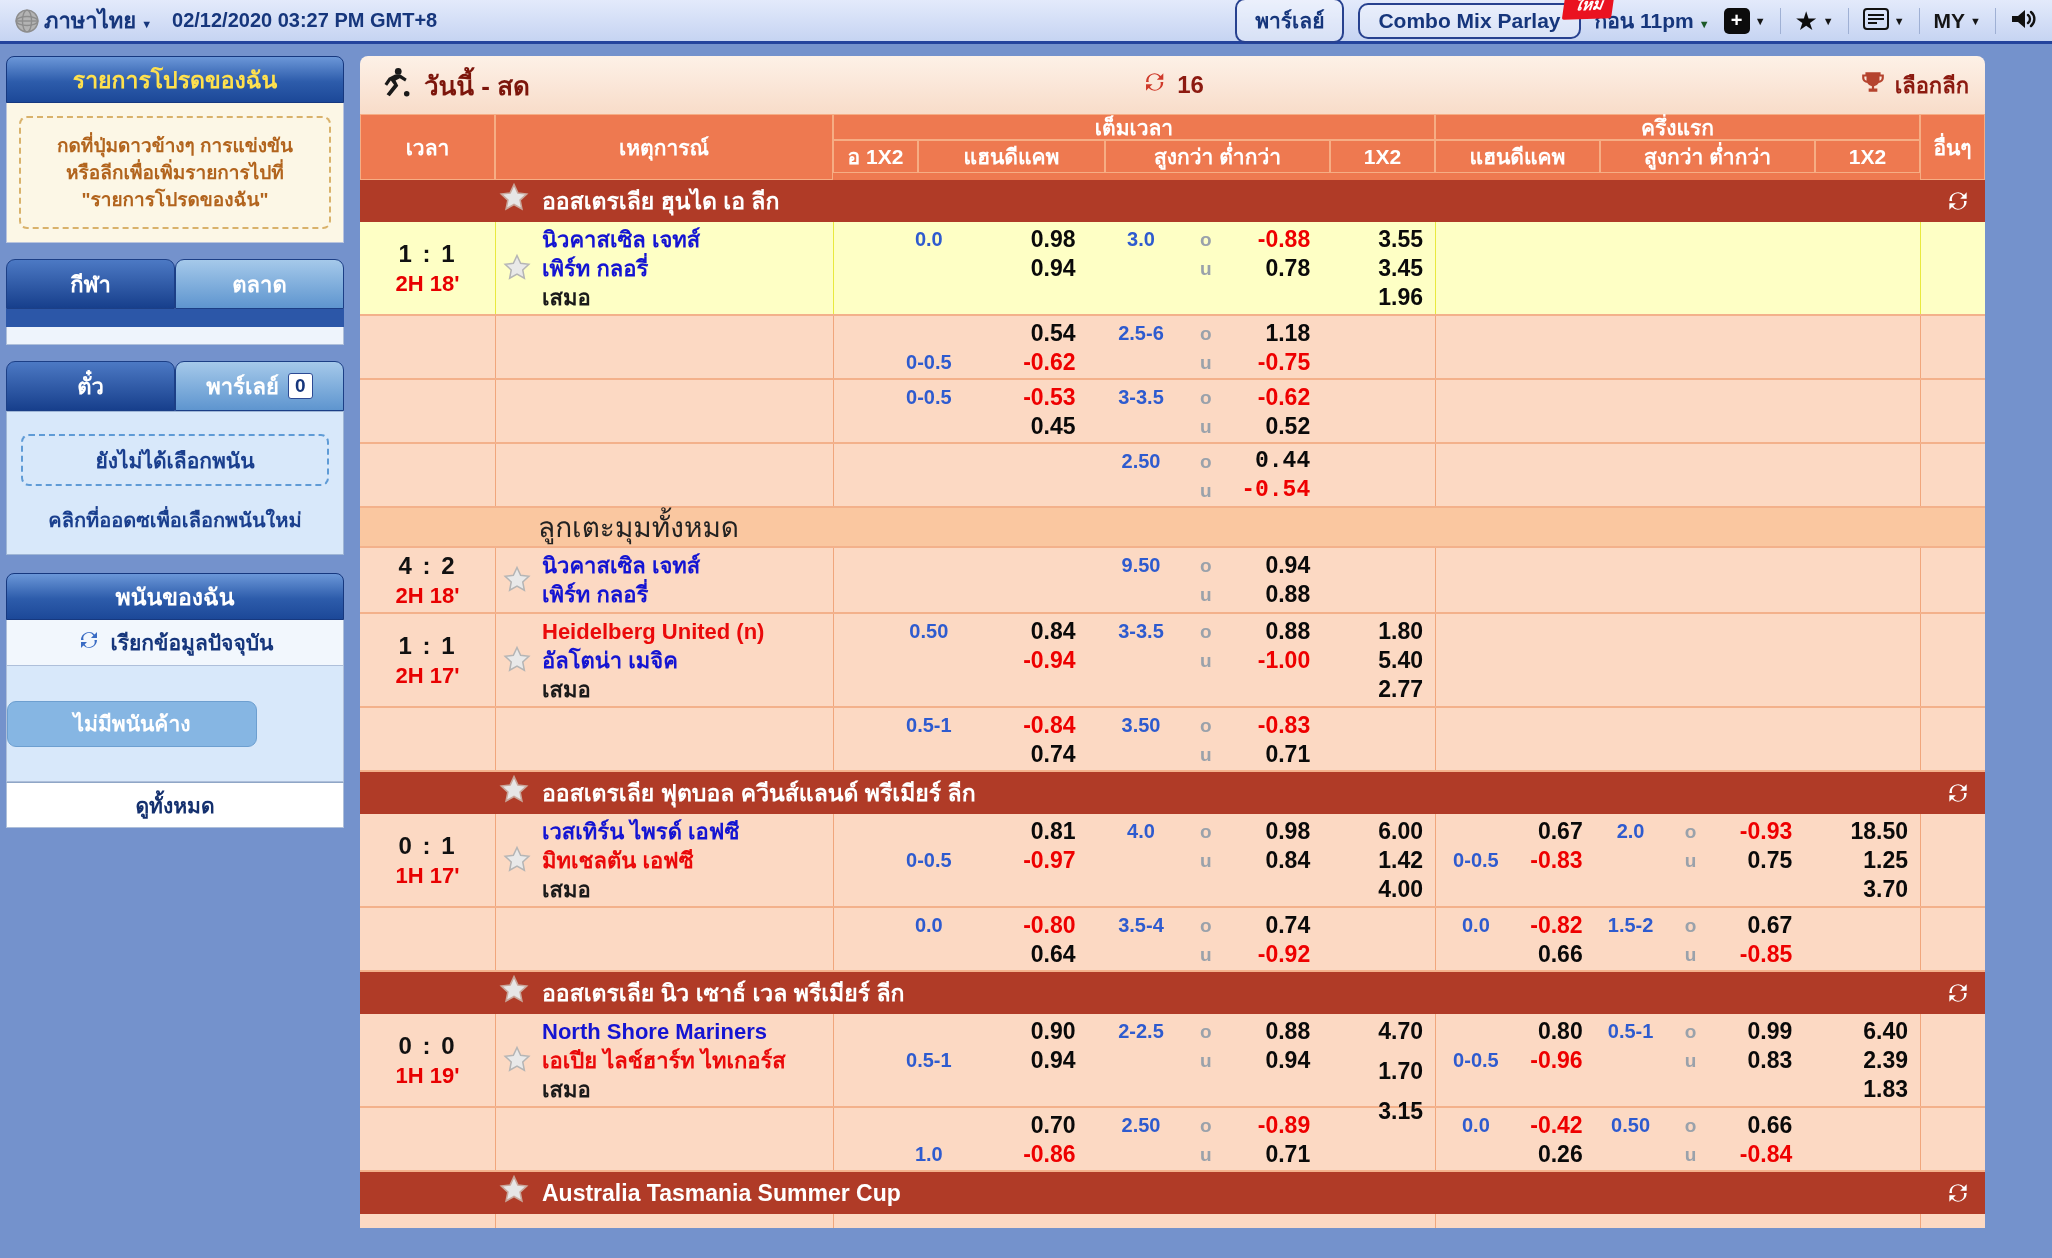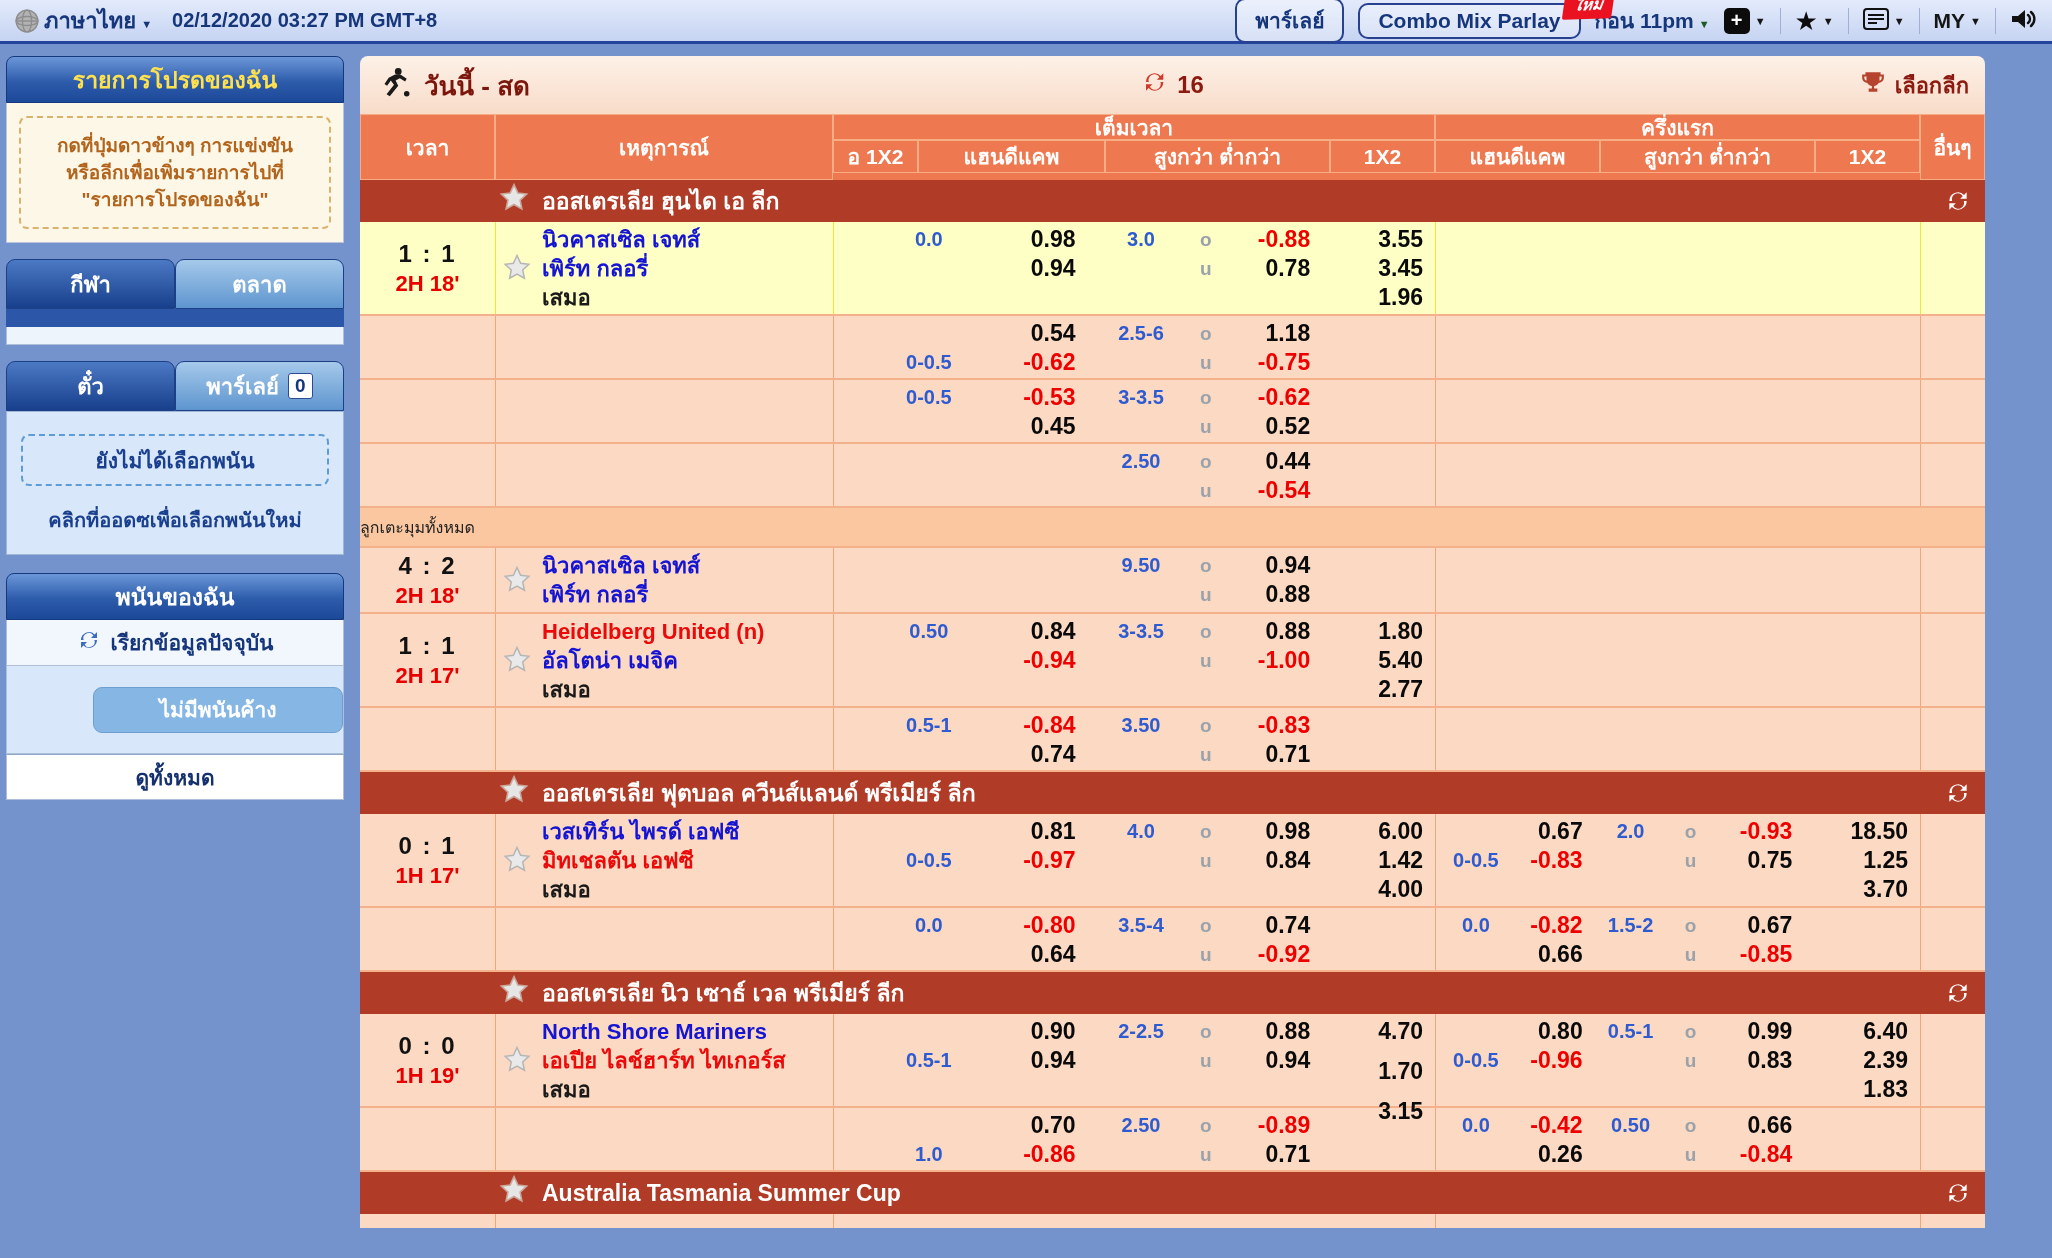--- a/index.html
+++ b/index.html
@@ -87,22 +87,22 @@
     display:flex;align-items:center;justify-content:center;
     color:#1a3f8e;font-weight:bold;font-size:21px;
   }
   .ticket-hint{margin-top:18px;text-align:center;color:#1a3f8e;font-weight:bold;font-size:20px}
   .refresh-row{
     height:46px;background:#f2f7fd;border:1px solid #aebfda;border-top:none;
     display:flex;align-items:center;justify-content:center;
     color:#16367c;font-weight:bold;font-size:21px;gap:10px;cursor:pointer;
   }
   .bets-body{
-    background:#d8e8fa;border:1px solid #aebfda;border-top:none;height:88px;
-    display:flex;align-items:center;justify-content:flex-end;
+    background:#d8e8fa;border:1px solid #aebfda;border-top:none;height:116px;
+    display:flex;align-items:center;justify-content:flex-start;
   }
   .no-pending-btn{
     background:#86b6e3;border:1px solid #6d9fd0;border-radius:9px;color:#fff;
     font-weight:bold;font-size:21px;width:250px;height:46px;
     font-family:inherit;
   }
   .viewall-row{
     height:46px;background:#fff;border:1px solid #aebfda;border-top:1px solid #8fa6c6;
     display:flex;align-items:center;justify-content:center;
     color:#14306e;font-weight:bold;font-size:21px;cursor:pointer;
@@ -152,21 +152,21 @@
   .vcol{display:flex;flex-direction:column}
   .ln{height:29px;line-height:29px;white-space:nowrap}
   .line-col{color:#2e5bcf;font-weight:bold;font-size:20px;text-align:center}
   .oul{color:#9aa2ab;font-weight:bold;font-size:19px;text-align:center}
   .oddv{font-weight:bold;font-size:23px;color:#0a0a0a;text-align:right;padding-right:8px;cursor:pointer}
   .oddv.neg{color:#ee0000}
   .x12 .oddv{padding-right:12px}
   .c-oth{width:65px}
   .lbl-row{
     height:40px;background:#fac7a0;border-bottom:2px solid #f3b18b;
-    display:flex;align-items:center;font-size:16px;color:#222;
+    display:flex;align-items:center;padding-left:178px;font-size:28px;color:#222;
   }
   .sliver{display:flex;height:14px;background:#fcd9c3}
   .sliver .cell{border-left:1px solid #f0a67c}
 </style>
 </head>
 <body>
 
 <div class="topbar">
   <div class="tb-left">
     <span class="iconbtn">
@@ -488,21 +488,21 @@
             <div class="vcol" style="width: 105px;"></div>
             <div class="vcol" style="width: 10px;"></div>
             <div class="vcol" style="width: 95px;">
               <div class="ln line-col">2.50</div>
               <div class="ln line-col"></div>
             </div>
             <div class="vcol" style="width: 35px;">
               <div class="ln oul">o</div>
               <div class="ln oul">u</div>
             </div>
-            <div class="vcol" style="width: 95px;">
+            <div class="vcol" style="width: 95px; font-family: Liberation Mono, monospace;">
               <div class="ln oddv">0.44</div>
               <div class="ln oddv neg">-0.54</div>
             </div>
             <div class="vcol x12" style="width: 117px;"></div>
           </div>
           <div class="grp cell" style="width: 485px;">
             <div class="vcol" style="width: 80px;"></div>
             <div class="vcol" style="width: 75px;"></div>
             <div class="vcol" style="width: 80px;"></div>
             <div class="vcol" style="width: 40px;"></div>

